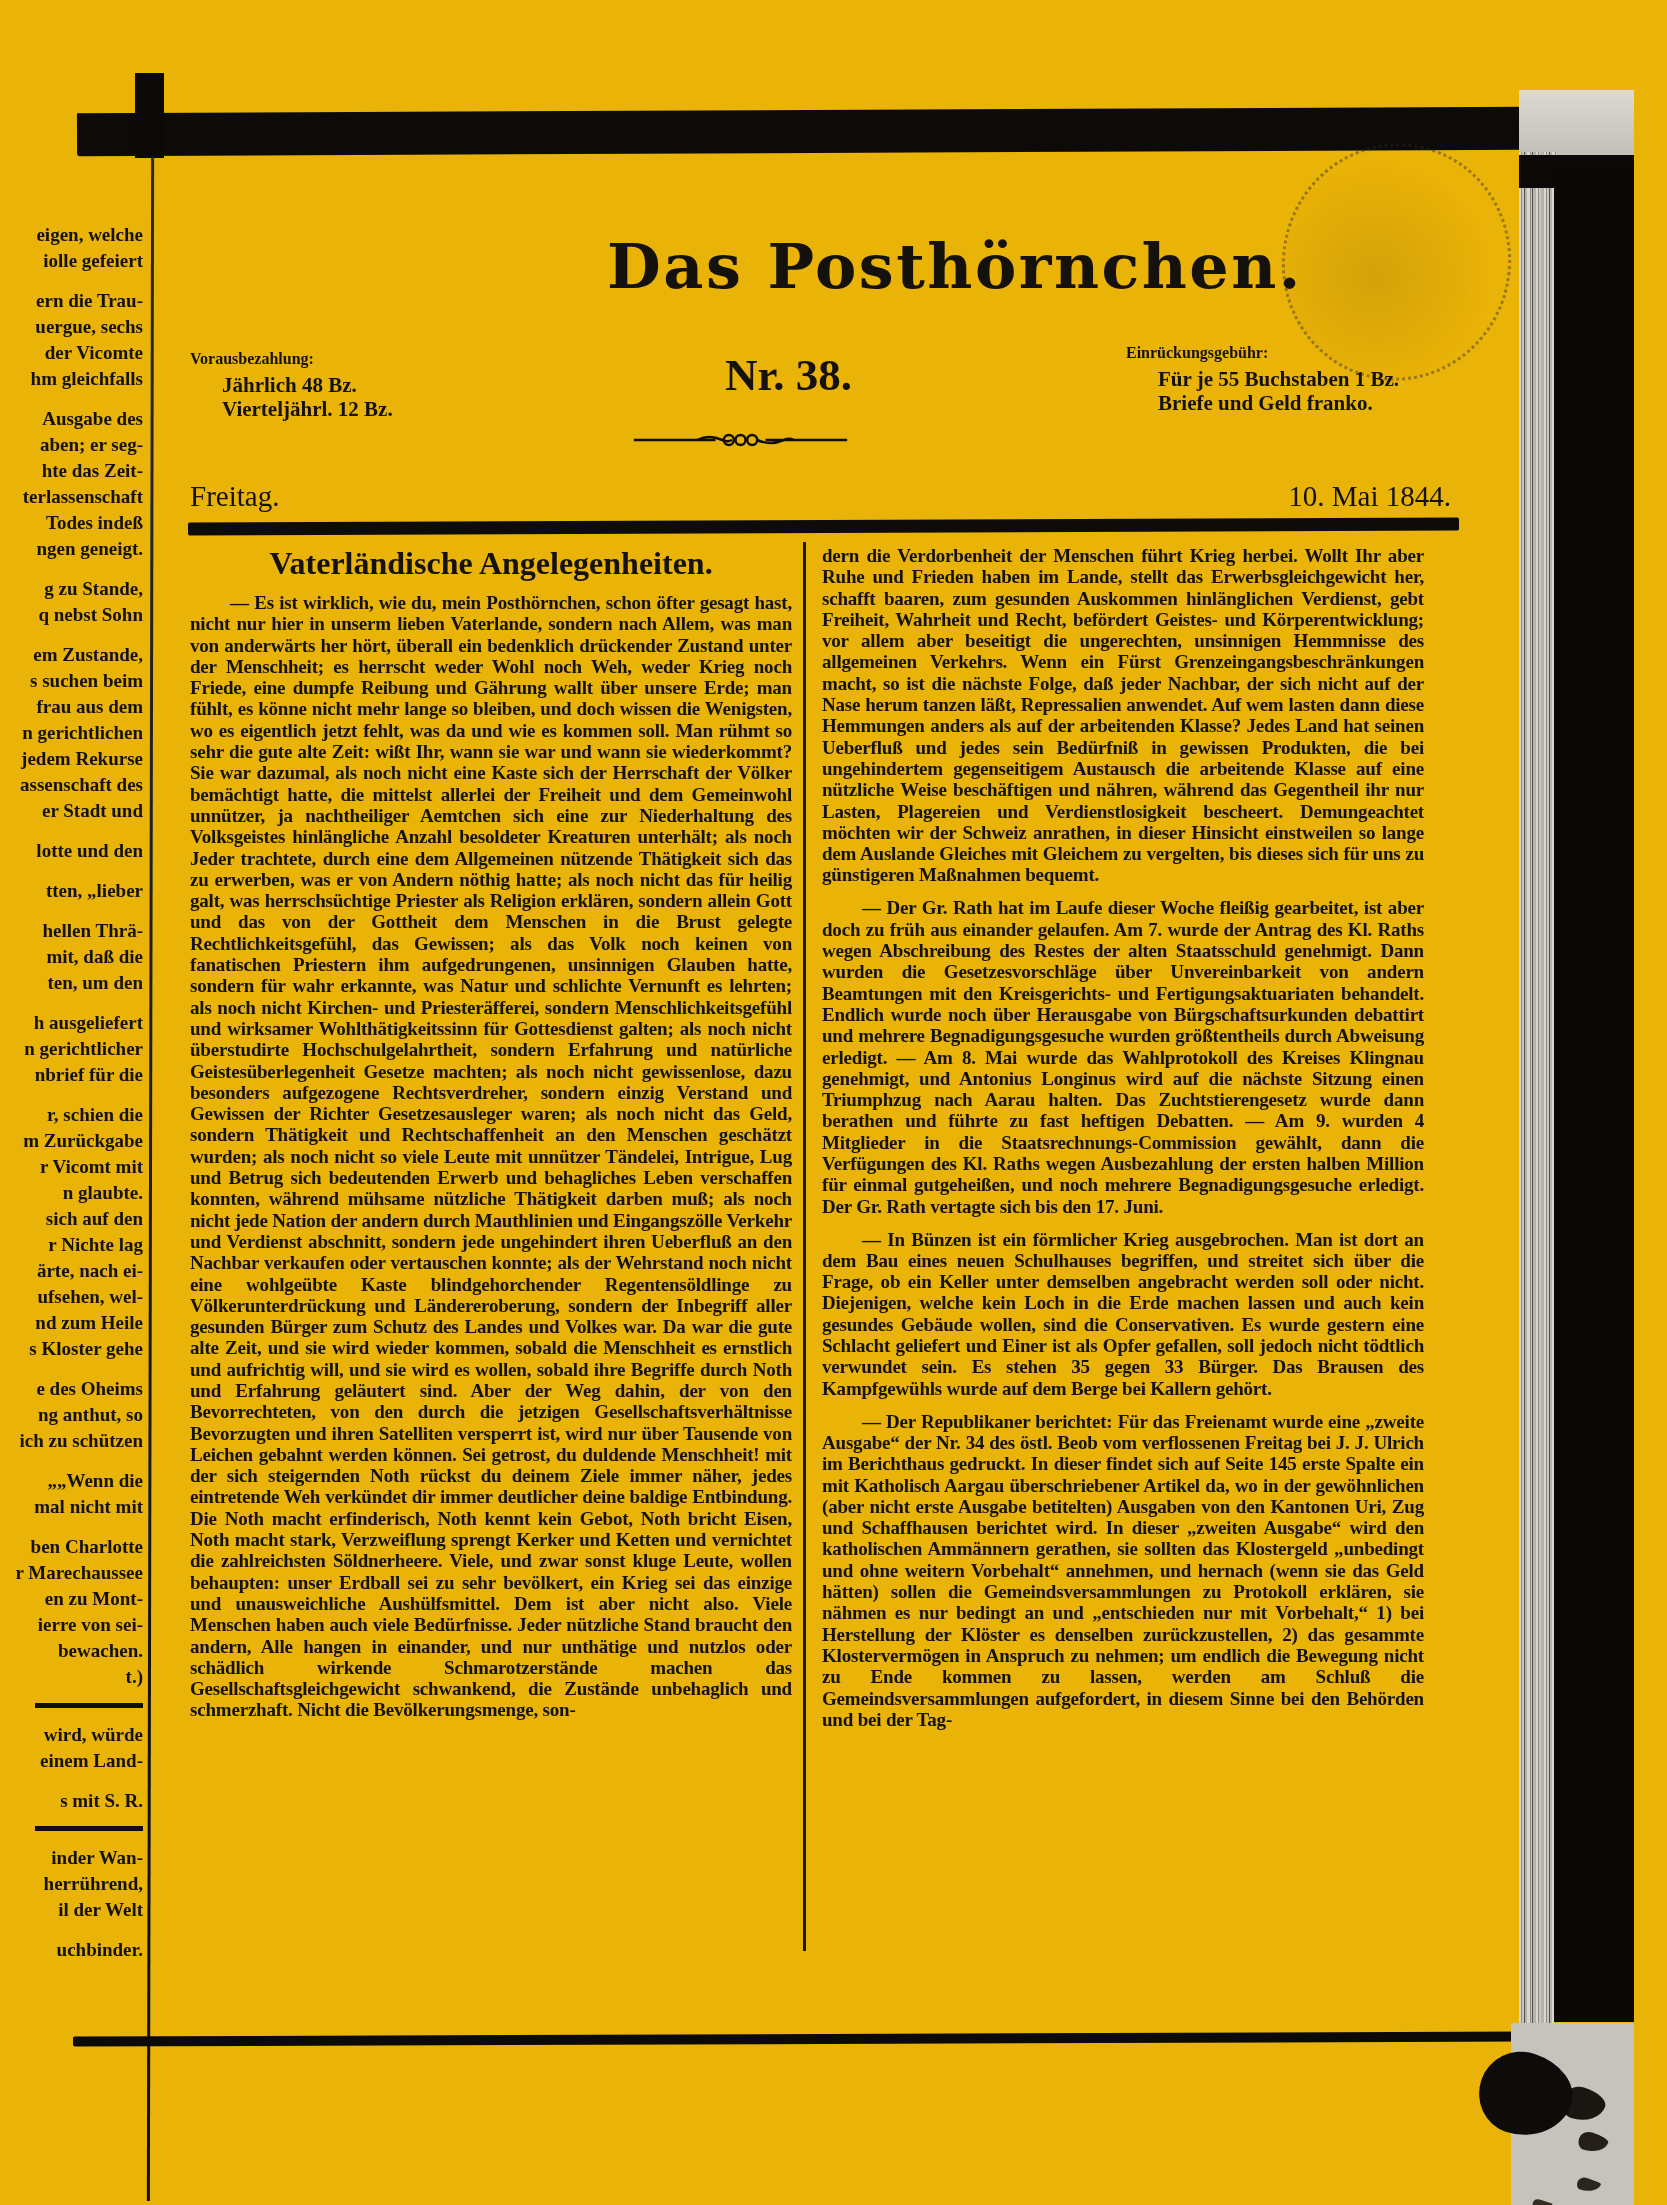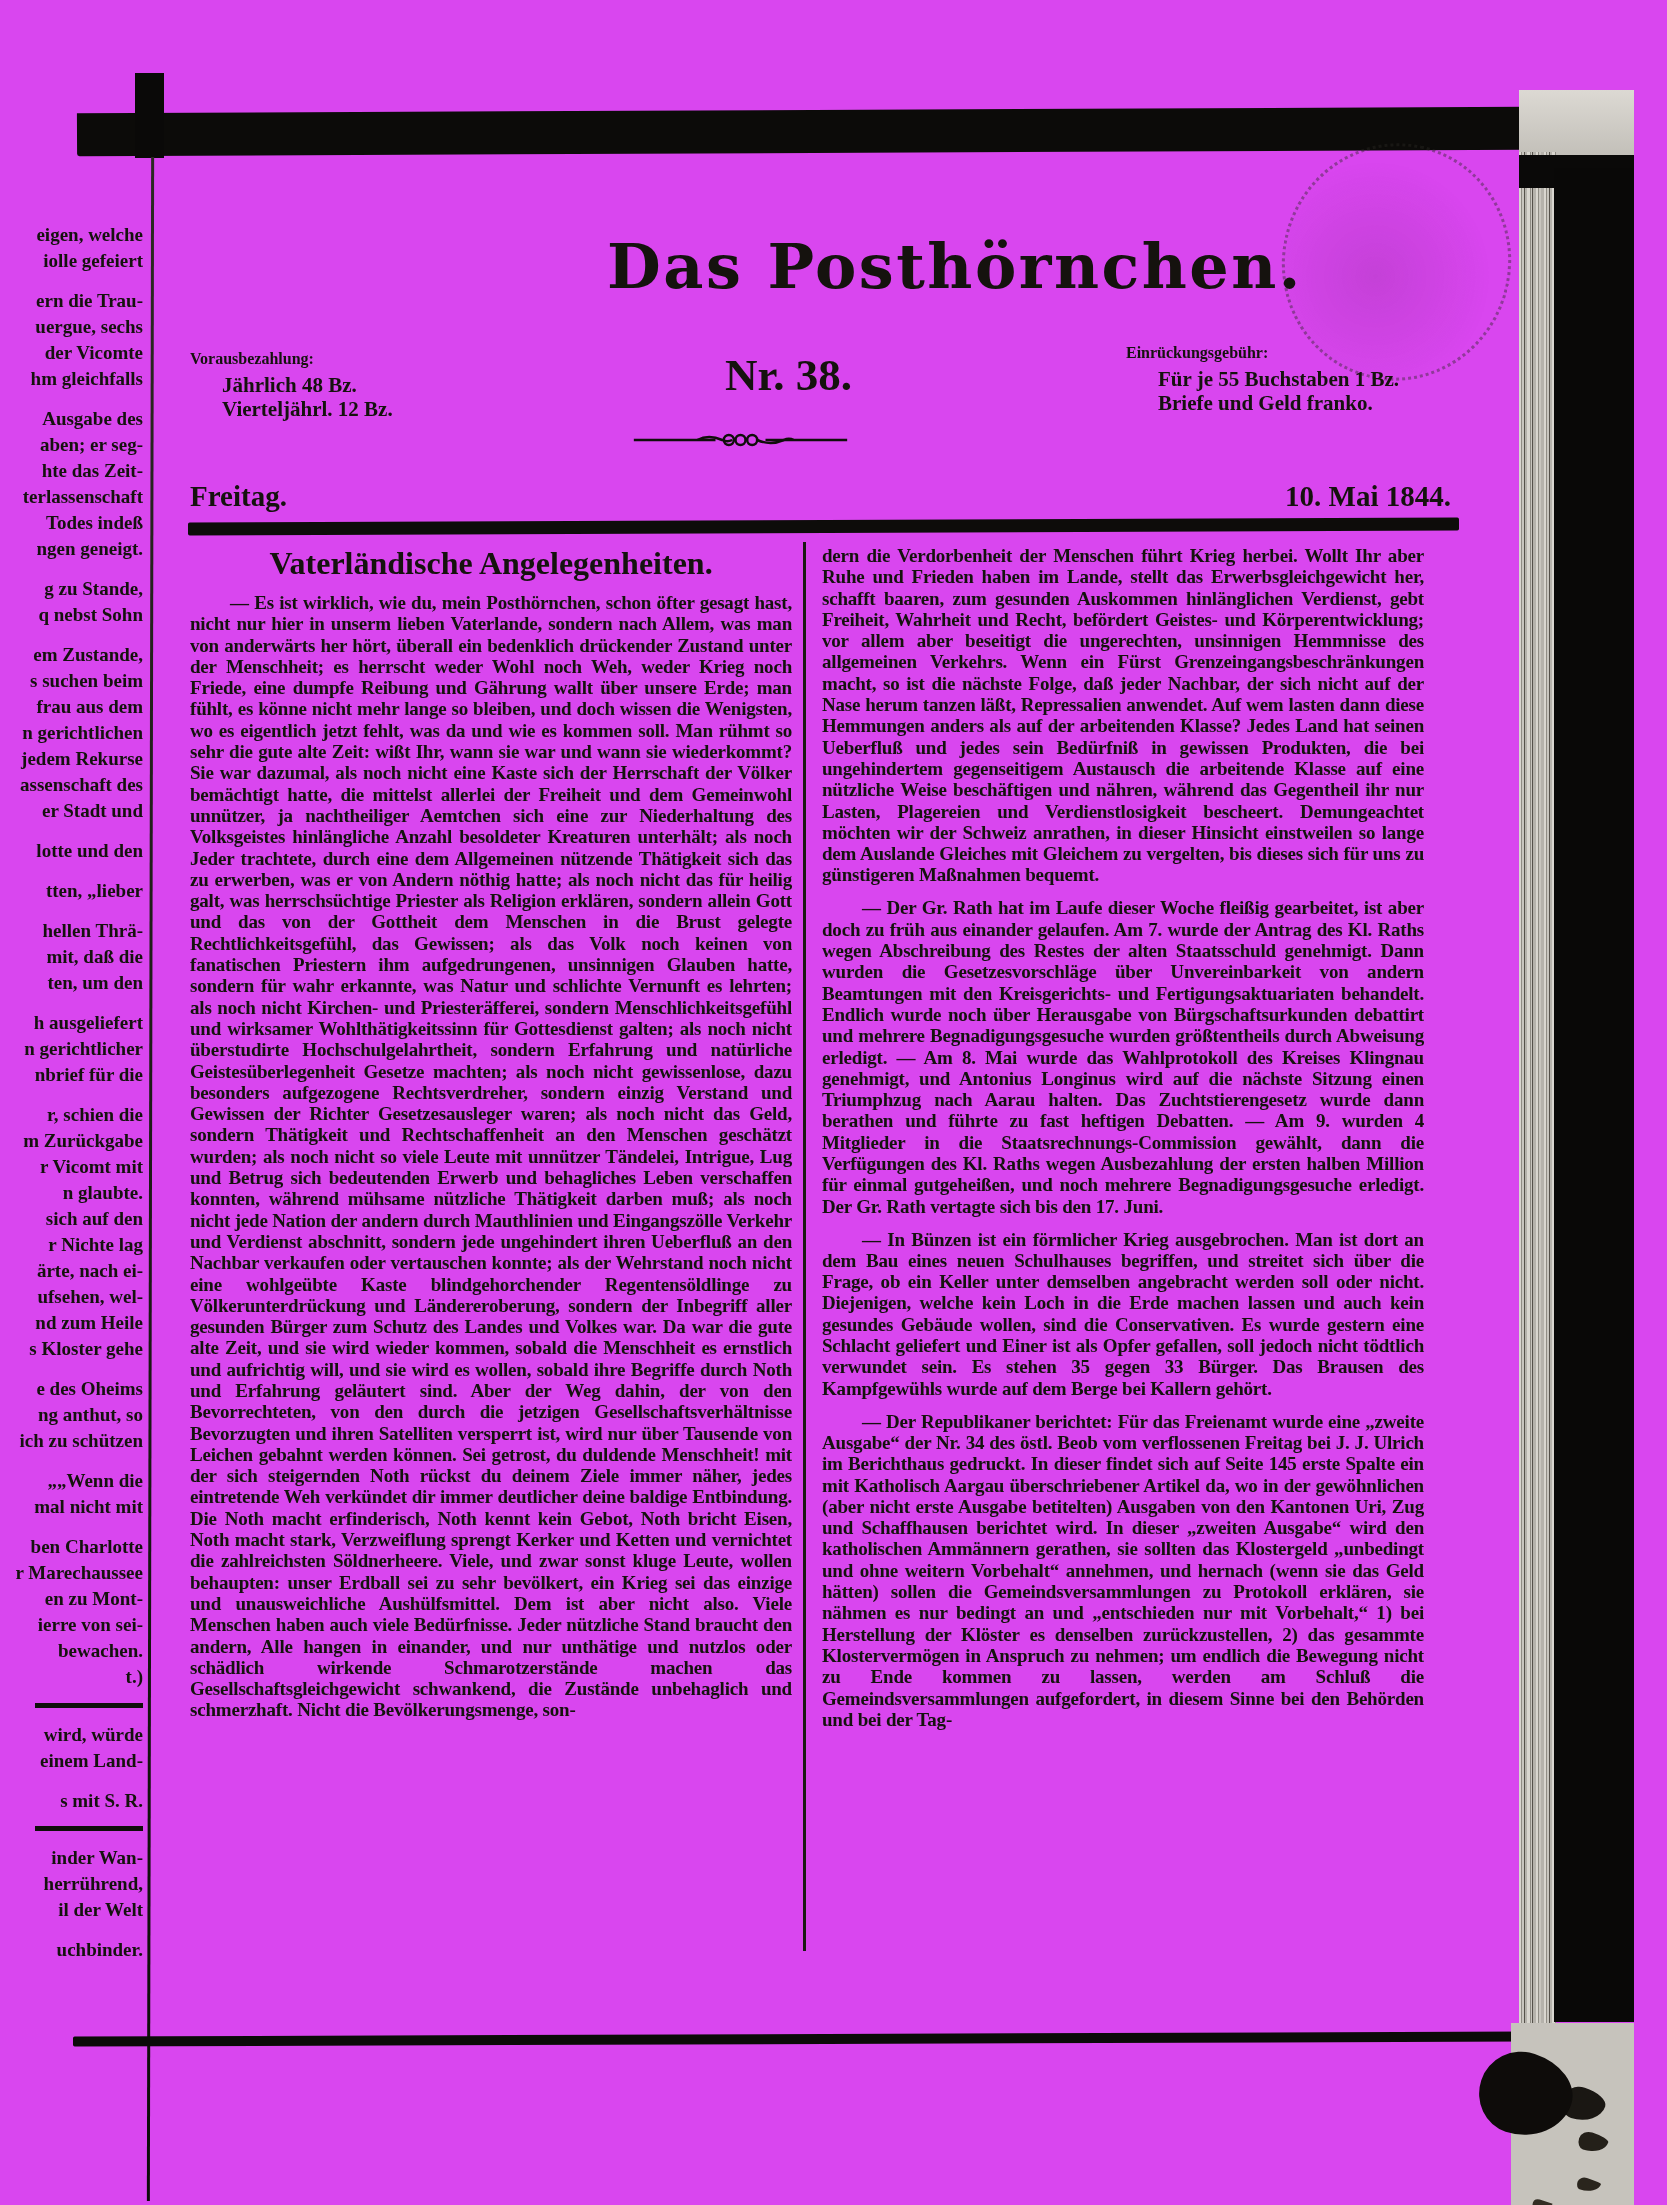--- a/index.html
+++ b/index.html
@@ -1,16 +1,16 @@
 <!DOCTYPE html>
 <html style="font-size:13.3px"><head>
 <meta charset="utf-8">
 <style>
   html,body{margin:0;padding:0;background:#e9e7e2;}
-  .canvas{position:relative;width:1667px;height:2205px;background:#d946ef;overflow:hidden;
+  .canvas{position:relative;width:1667px;height:2205px;background:#eab308;overflow:hidden;
           font-family:"Liberation Serif",serif;color:#15120e;}
 
   
   .top-border{position:absolute;left:77px;top:110px;width:1451px;height:43px;background:#0c0b09;
               transform:rotate(-0.25deg);border-radius:0 0 5px 2.5px;}
   .top-tab{position:absolute;left:135px;top:73px;width:29px;height:85px;background:#0a0908;}
   .fold-line{position:absolute;left:149px;top:157px;width:2.5px;height:2044px;
              background:linear-gradient(180deg,#2b2822,#0e0d0b);transform:rotate(0.12deg);}
   .edge-gray-top{position:absolute;left:1519px;top:90px;width:115px;height:80px;
                  background:linear-gradient(180deg,#dcd9d3,#bdbab3);}
@@ -38,21 +38,21 @@
   
   .title{position:absolute;left:154px;top:230px;width:1602px;text-align:center;
          font-family:"DejaVu Serif",serif;font-weight:bold;font-size:62px;letter-spacing:2.5px;}
   .sub-left{position:absolute;left:190px;top:345px;width:283px;font-weight:bold;}
   .sub-right{position:absolute;left:1126px;top:339px;width:367px;font-weight:bold;}
   .sub-heading{font-size:16px;line-height:28px;}
   .sub-lines{margin-left:32px;font-size:21px;line-height:24px;}
   .issue{position:absolute;left:725px;top:349px;width:275px;text-align:left;
          font-weight:bold;font-size:45px;}
   .ornament{position:absolute;left:632px;top:430px;}
-  .dateline{position:absolute;left:0;top:480px;width:1564px;height:38px;font-weight:bold;}
+  .dateline{position:absolute;left:0;top:480px;width:1564px;height:38px;font-weight:normal;}
   .day{position:absolute;left:190px;font-size:29px;}
   .imprint{position:absolute;left:534px;width:584px;text-align:center;font-size:25px;top:3.3px;}
   .date{position:absolute;left:1201px;width:250px;text-align:right;font-size:29px;}
   .thick-rule{position:absolute;left:188px;top:520px;width:1271px;height:12.5px;background:#0d0c0a;
               transform:rotate(-0.22deg);border-radius:1.7px;}
 
   
   .col-divider{position:absolute;left:803px;top:542px;width:2.5px;height:1409px;background:#1b1814;}
   .column{position:absolute;top:545px;}
   .col-left{left:190px;width:602px;}

